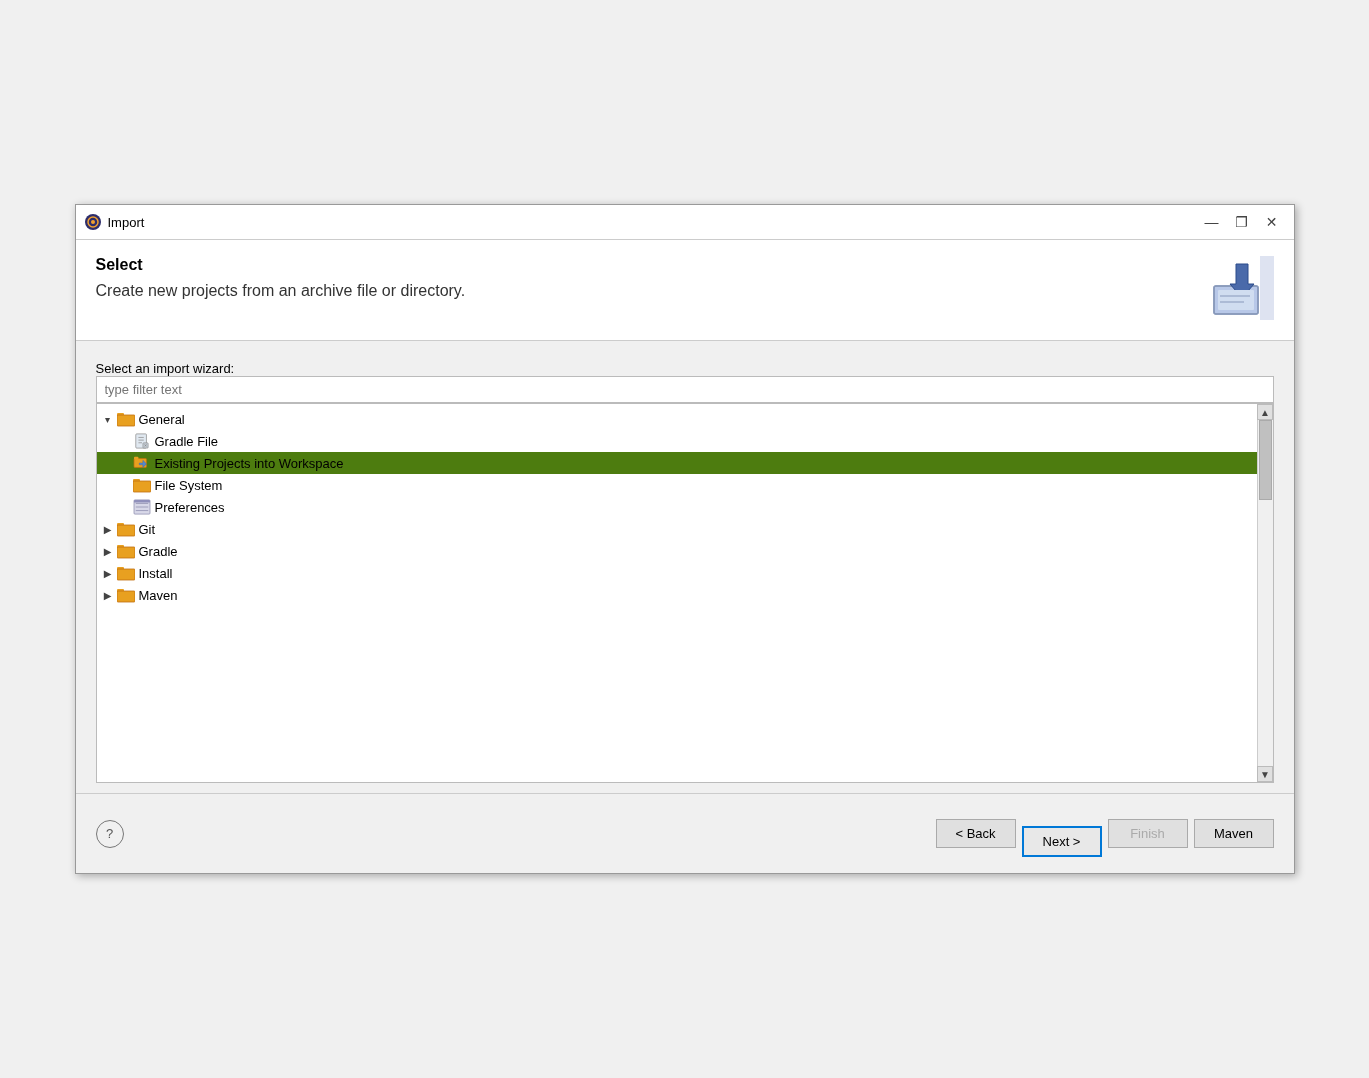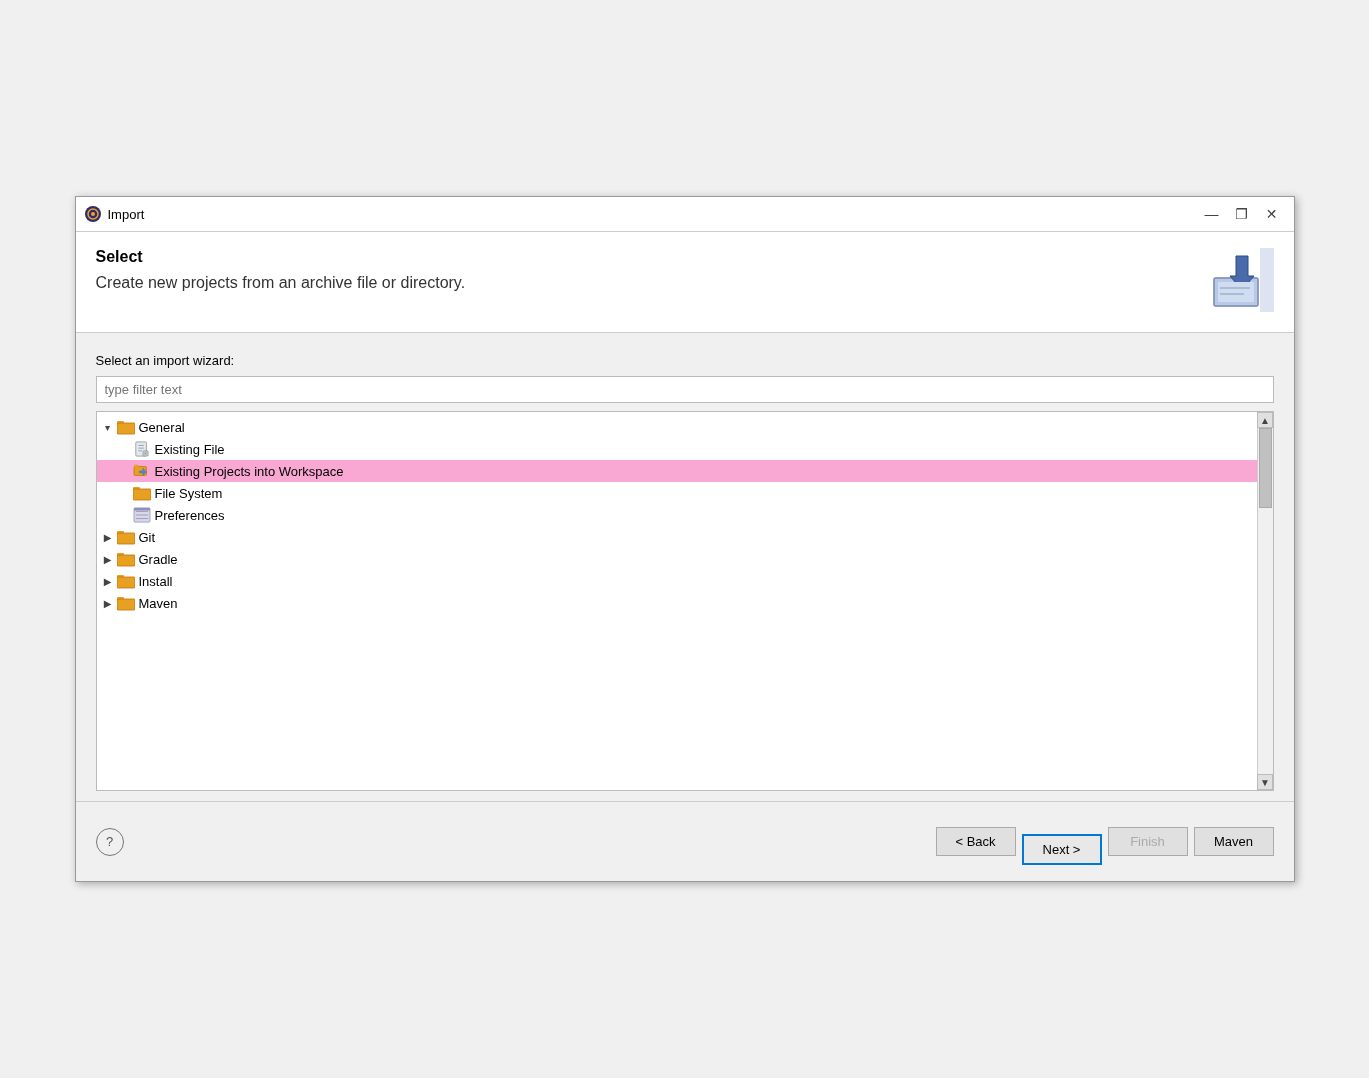--- a/index.html
+++ b/index.html
@@ -77,21 +77,20 @@
       width: 64px;
       height: 64px;
       position: relative;
     }
 
     .content-section {
       padding: 20px 20px 10px 20px;
       flex: 1;
       display: flex;
       flex-direction: column;
-      gap: 8px;
     }
     .wizard-label {
       font-size: 13px;
       color: #000;
     }
     .filter-input {
       width: 100%;
       padding: 5px 8px;
       border: 1px solid #bbb;
       background: #fff;
@@ -151,21 +150,21 @@
 
     .tree-item {
       display: flex;
       align-items: center;
       padding: 3px 4px;
       cursor: pointer;
       white-space: nowrap;
       gap: 2px;
     }
     .tree-item.selected {
-      background: #f9a8d4;
+      background: #4d7c0f;
     }
     .tree-item .toggle {
       width: 14px;
       font-size: 10px;
       color: #444;
       display: flex;
       align-items: center;
       justify-content: center;
       flex-shrink: 0;
     }
@@ -279,21 +278,21 @@
           <span class="toggle"></span>
           <svg class="folder-icon" viewBox="0 0 18 18">
             <rect x="2" y="1" width="12" height="16" rx="1" fill="#e0e8f0" stroke="#888" stroke-width="0.8"></rect>
             <line x1="5" y1="5" x2="11" y2="5" stroke="#888" stroke-width="0.8"></line>
             <line x1="5" y1="8" x2="11" y2="8" stroke="#888" stroke-width="0.8"></line>
             <line x1="5" y1="11" x2="9" y2="11" stroke="#888" stroke-width="0.8"></line>
             <rect x="10" y="11" width="6" height="6" rx="1" fill="#c0c8d0" stroke="#888" stroke-width="0.6"></rect>
             <line x1="12" y1="13" x2="14" y2="15" stroke="#888" stroke-width="0.8"></line>
             <line x1="14" y1="13" x2="12" y2="15" stroke="#888" stroke-width="0.8"></line>
           </svg>
-          <span class="item-label">Existing File</span>
+          <span class="item-label">Gradle File</span>
         </div>
 
         <div class="tree-item indent-1 selected">
           <span class="toggle"></span>
           <svg class="folder-icon" viewBox="0 0 18 18">
             <rect x="0" y="4" width="14" height="10" rx="1" fill="#e8a020" stroke="#c07010" stroke-width="0.8"></rect>
             <rect x="0" y="2" width="5" height="3" rx="1" fill="#e8a020"></rect>
 
             <polygon points="10,6 14,10 10,14 10,11 6,11 6,9 10,9" fill="#5588cc" stroke="#3366aa" stroke-width="0.5"></polygon>
           </svg>

